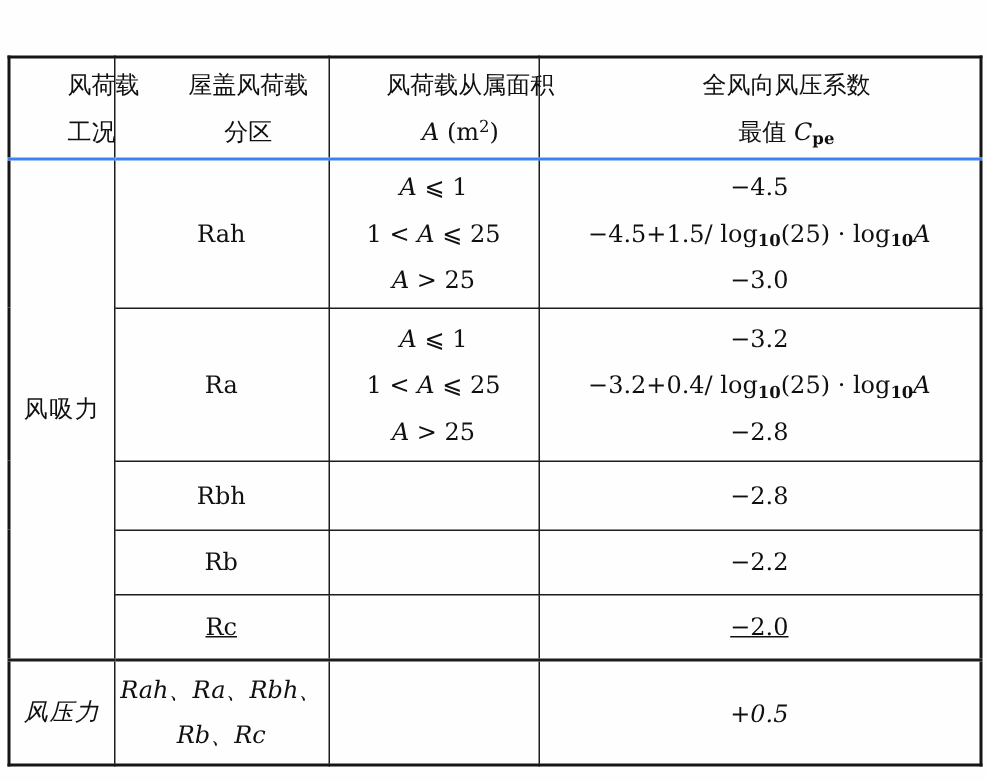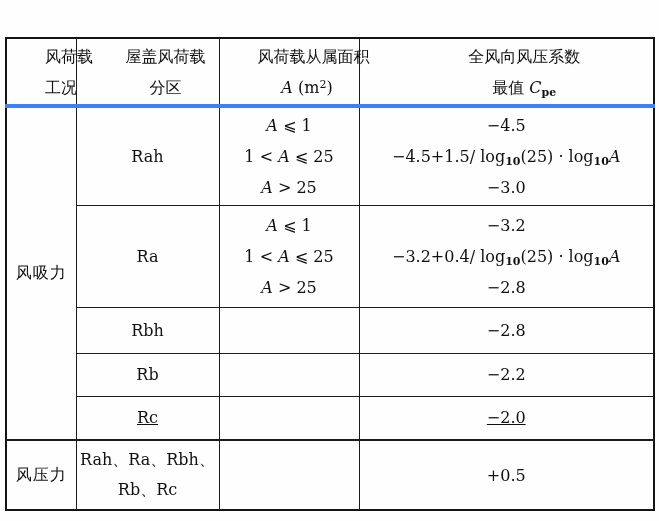--- a/index.html
+++ b/index.html
@@ -45,22 +45,22 @@
     text-align: center;
     vertical-align: middle;
     padding: 0 2px;
   }
   tr.hdr       { height: 68px; }
   tr.r-rah     { height: 99px; }
   tr.r-ra      { height: 102px; }
   tr.r-rbh     { height: 46px; padding-left: 34px; }
   tr.r-rb      { height: 43px; }
   tr.r-rc      { height: 44px; text-decoration: underline; }
-  tr.r-press   { height: 70px; }
-  tr.hdr td    { border-bottom: 4px solid #3b82f6; padding-left: 38px; }
+  tr.r-press   { height: 70px; font-style: italic; }
+  tr.hdr td    { border-bottom: 2px solid #3b82f6; padding-left: 38px; }
   tr.r-press td{ border-top: 2px solid #1c1c1c; }
   .ln  { line-height: 31px; white-space: nowrap; }
   .ln2 { line-height: 30px; white-space: nowrap; }
   sub, sup { font-size: 11px; line-height: 0; }
   sub { vertical-align: -3px; font-weight: bold; }
   sup { vertical-align: 5px; }
   .col-c1 { width: 70px; }
   .col-c2 { width: 143px; }
   .col-c3 { width: 140px; }
   .col-c4 { width: 295px; }

